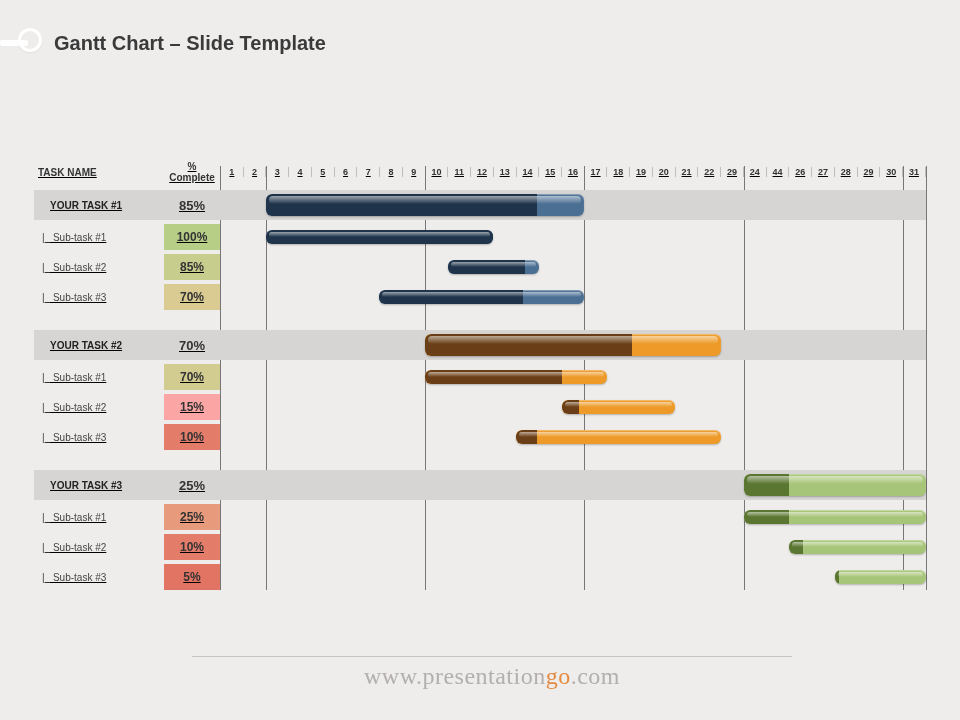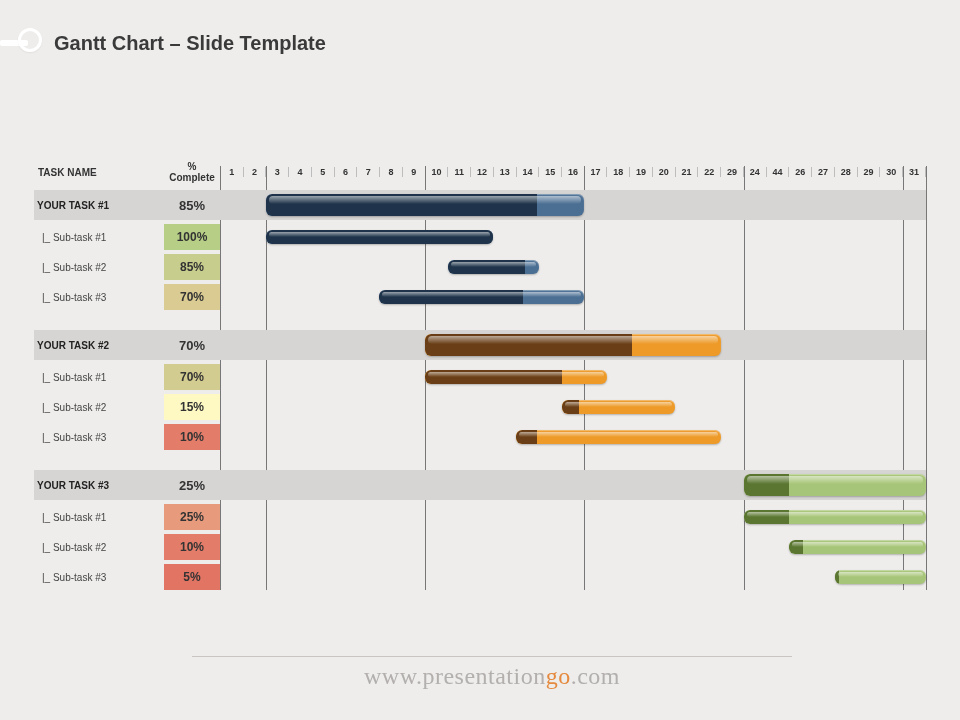--- a/index.html
+++ b/index.html
@@ -51,20 +51,21 @@
   
   .chart {
     position: absolute;
     left: 34px;
     top: 160px;
     width: 892px;
   }
   .chart-inner {
     position: relative;
     width: 100%;
+    text-decoration: underline;
   }
   
   .hdr-row {
     display: flex;
     align-items: center;
     height: 24px;
     font-size: 10px;
     font-weight: 700;
     color: #333;
   }
@@ -102,21 +103,21 @@
   }
   .row.parent {
     background: #d7d5d4;
     height: 30px;
     margin-top: 20px;
   }
   .row.parent.first { margin-top: 6px; }
   .row.sub { margin-top: 4px; }
   .task-name {
     width: 130px;
-    padding-left: 3px;
+    padding-left: 16px;
     font-size: 10px;
     color: #222;
   }
   .row.parent .task-name { font-weight: 700; }
   .sub .task-name { padding-left: 8px; color: #444; }
   .pct-cell {
     width: 56px;
     text-align: center;
     font-size: 12px;
     font-weight: 700;
@@ -291,21 +292,21 @@
           <div class="pct-cell" style="background: rgb(211, 204, 144);">70%</div>
           <div class="bar-area">
             <div class="bar" style="left: 29.0323%; width: 25.8065%; background: rgb(237, 154, 40);">
               <div class="done" style="width: 75%; background: rgb(106, 63, 23);"></div>
               <div class="gloss"></div>
             </div>
           </div>
         </div>
         <div class="row sub">
           <div class="task-name">|_ Sub-task #2</div>
-          <div class="pct-cell" style="background: #fef9c3;">15%</div>
+          <div class="pct-cell" style="background: #fca5a5;">15%</div>
           <div class="bar-area">
             <div class="bar" style="left: 48.3871%; width: 16.129%; background: rgb(237, 154, 40);">
               <div class="done" style="width: 15%; background: rgb(106, 63, 23);"></div>
               <div class="gloss"></div>
             </div>
           </div>
         </div>
         <div class="row sub">
           <div class="task-name">|_ Sub-task #3</div>
           <div class="pct-cell" style="background: rgb(227, 125, 106);">10%</div>

